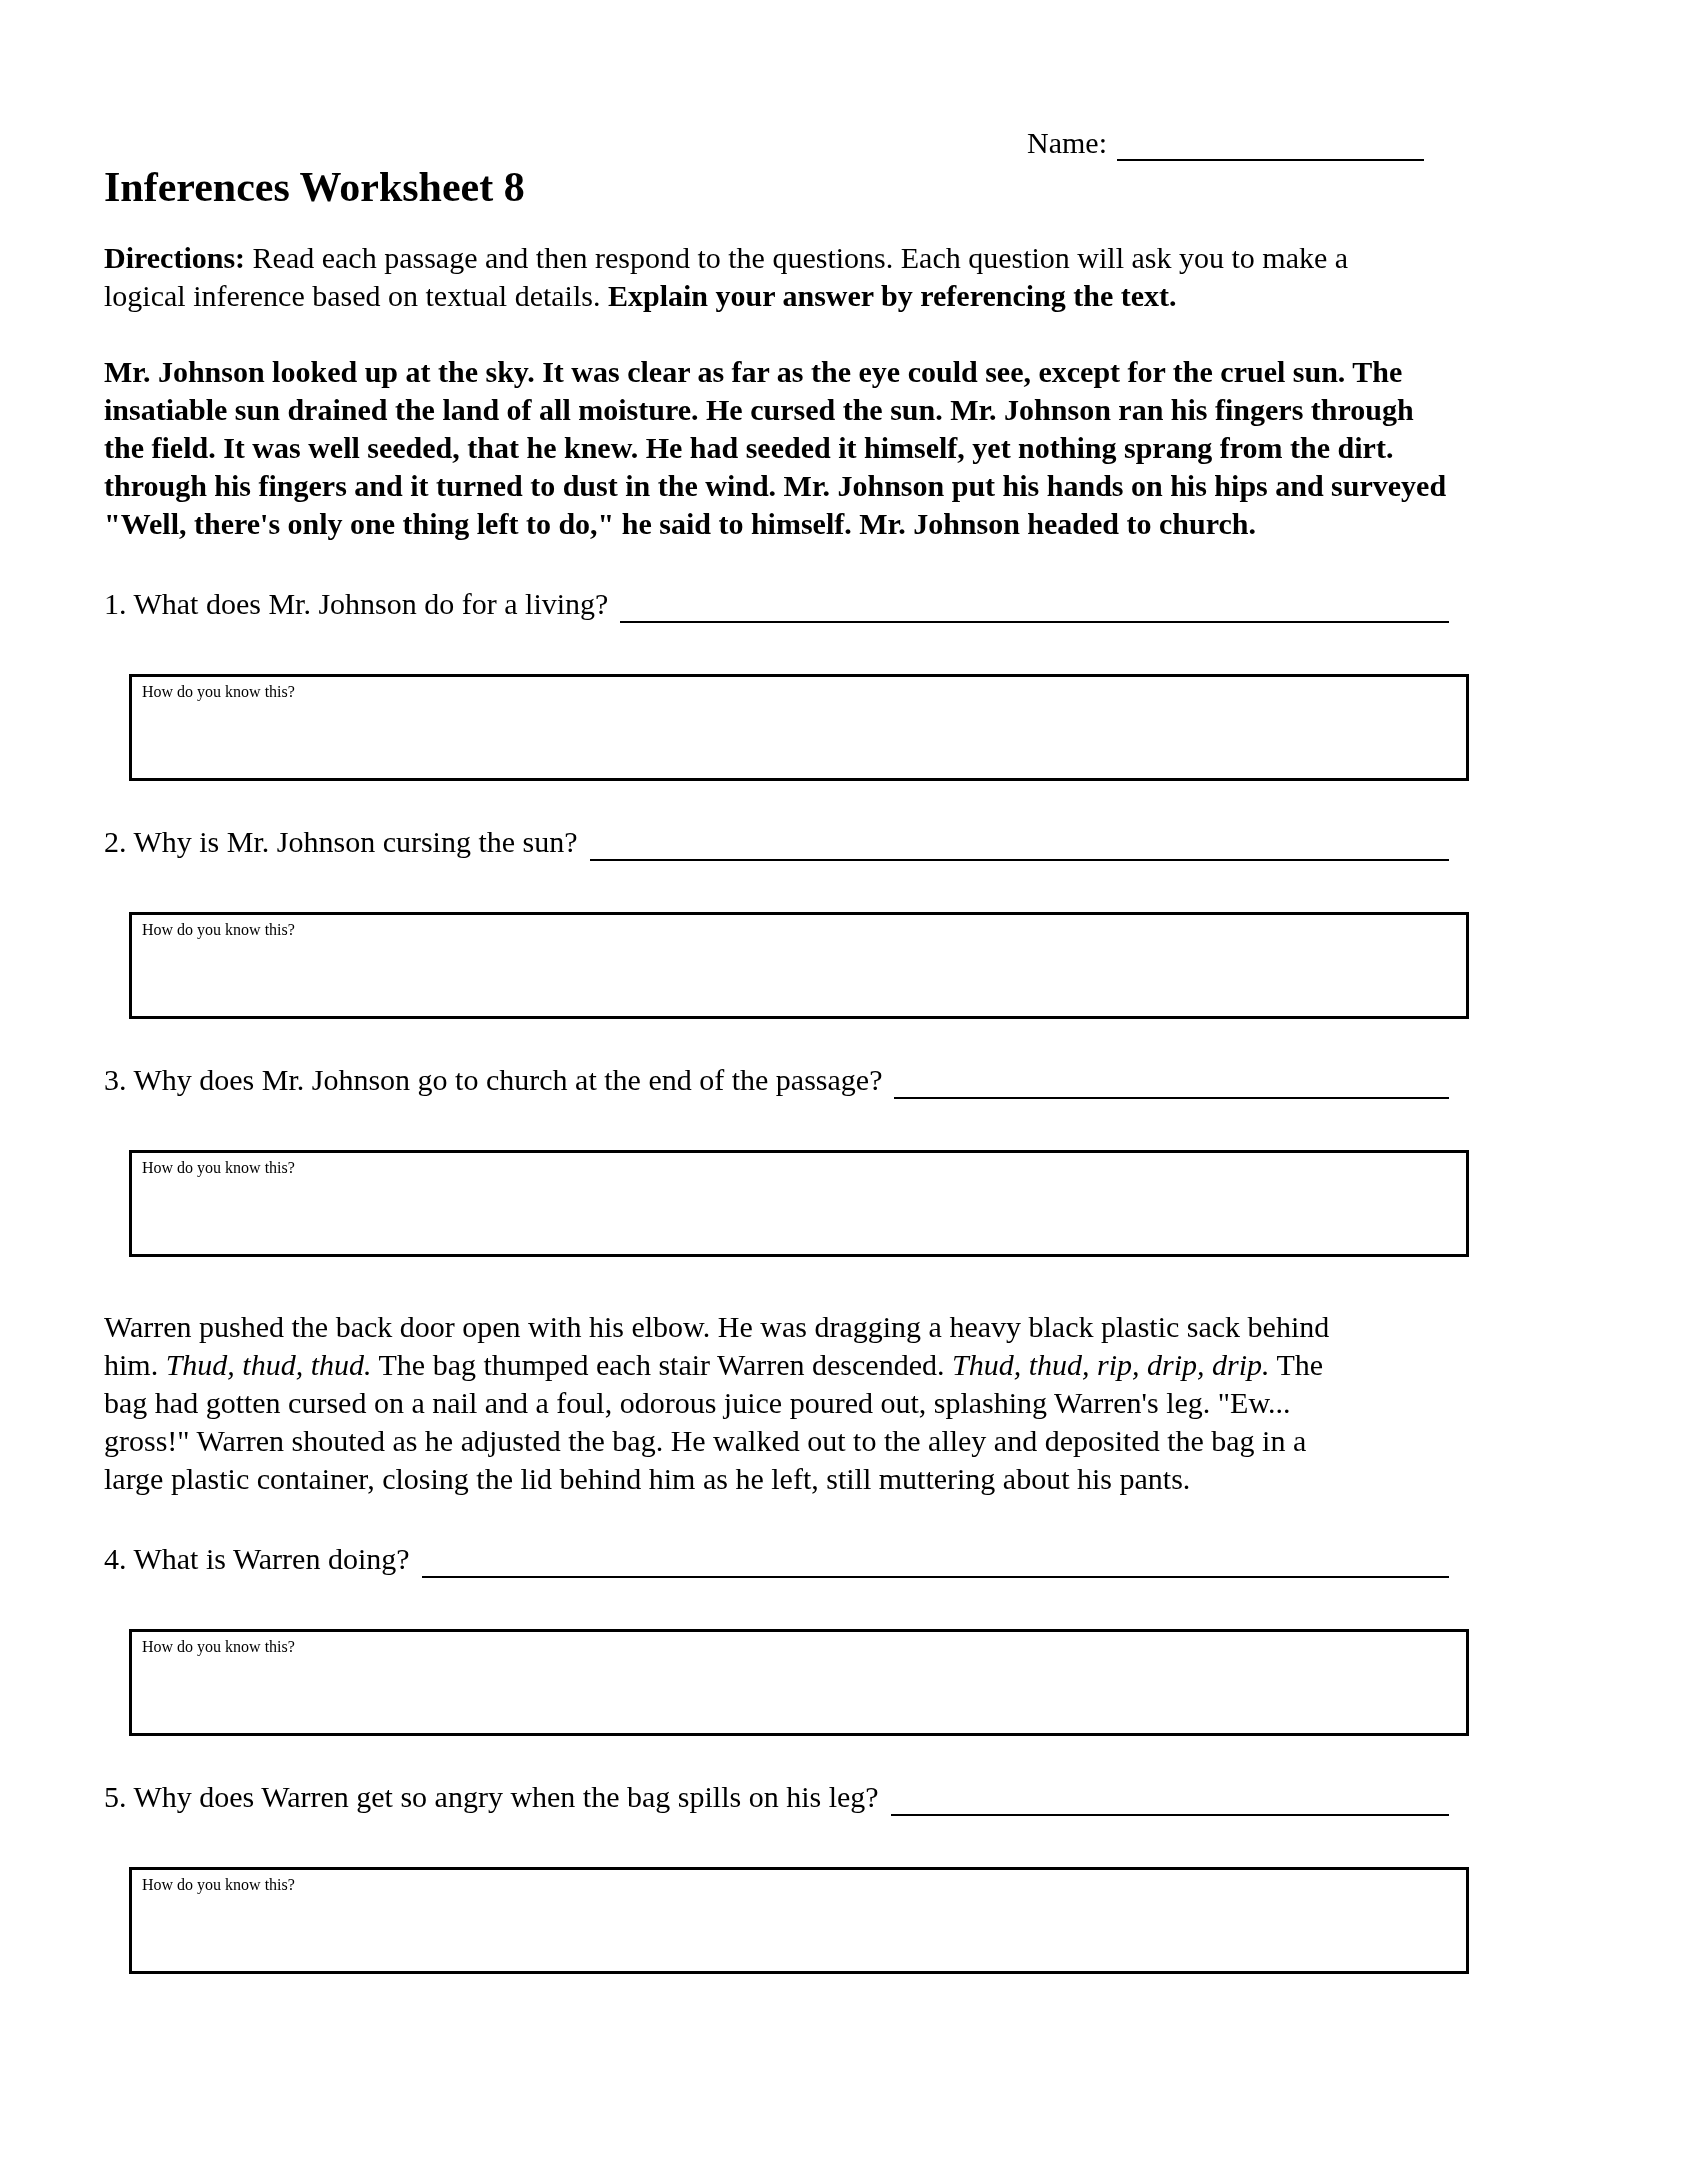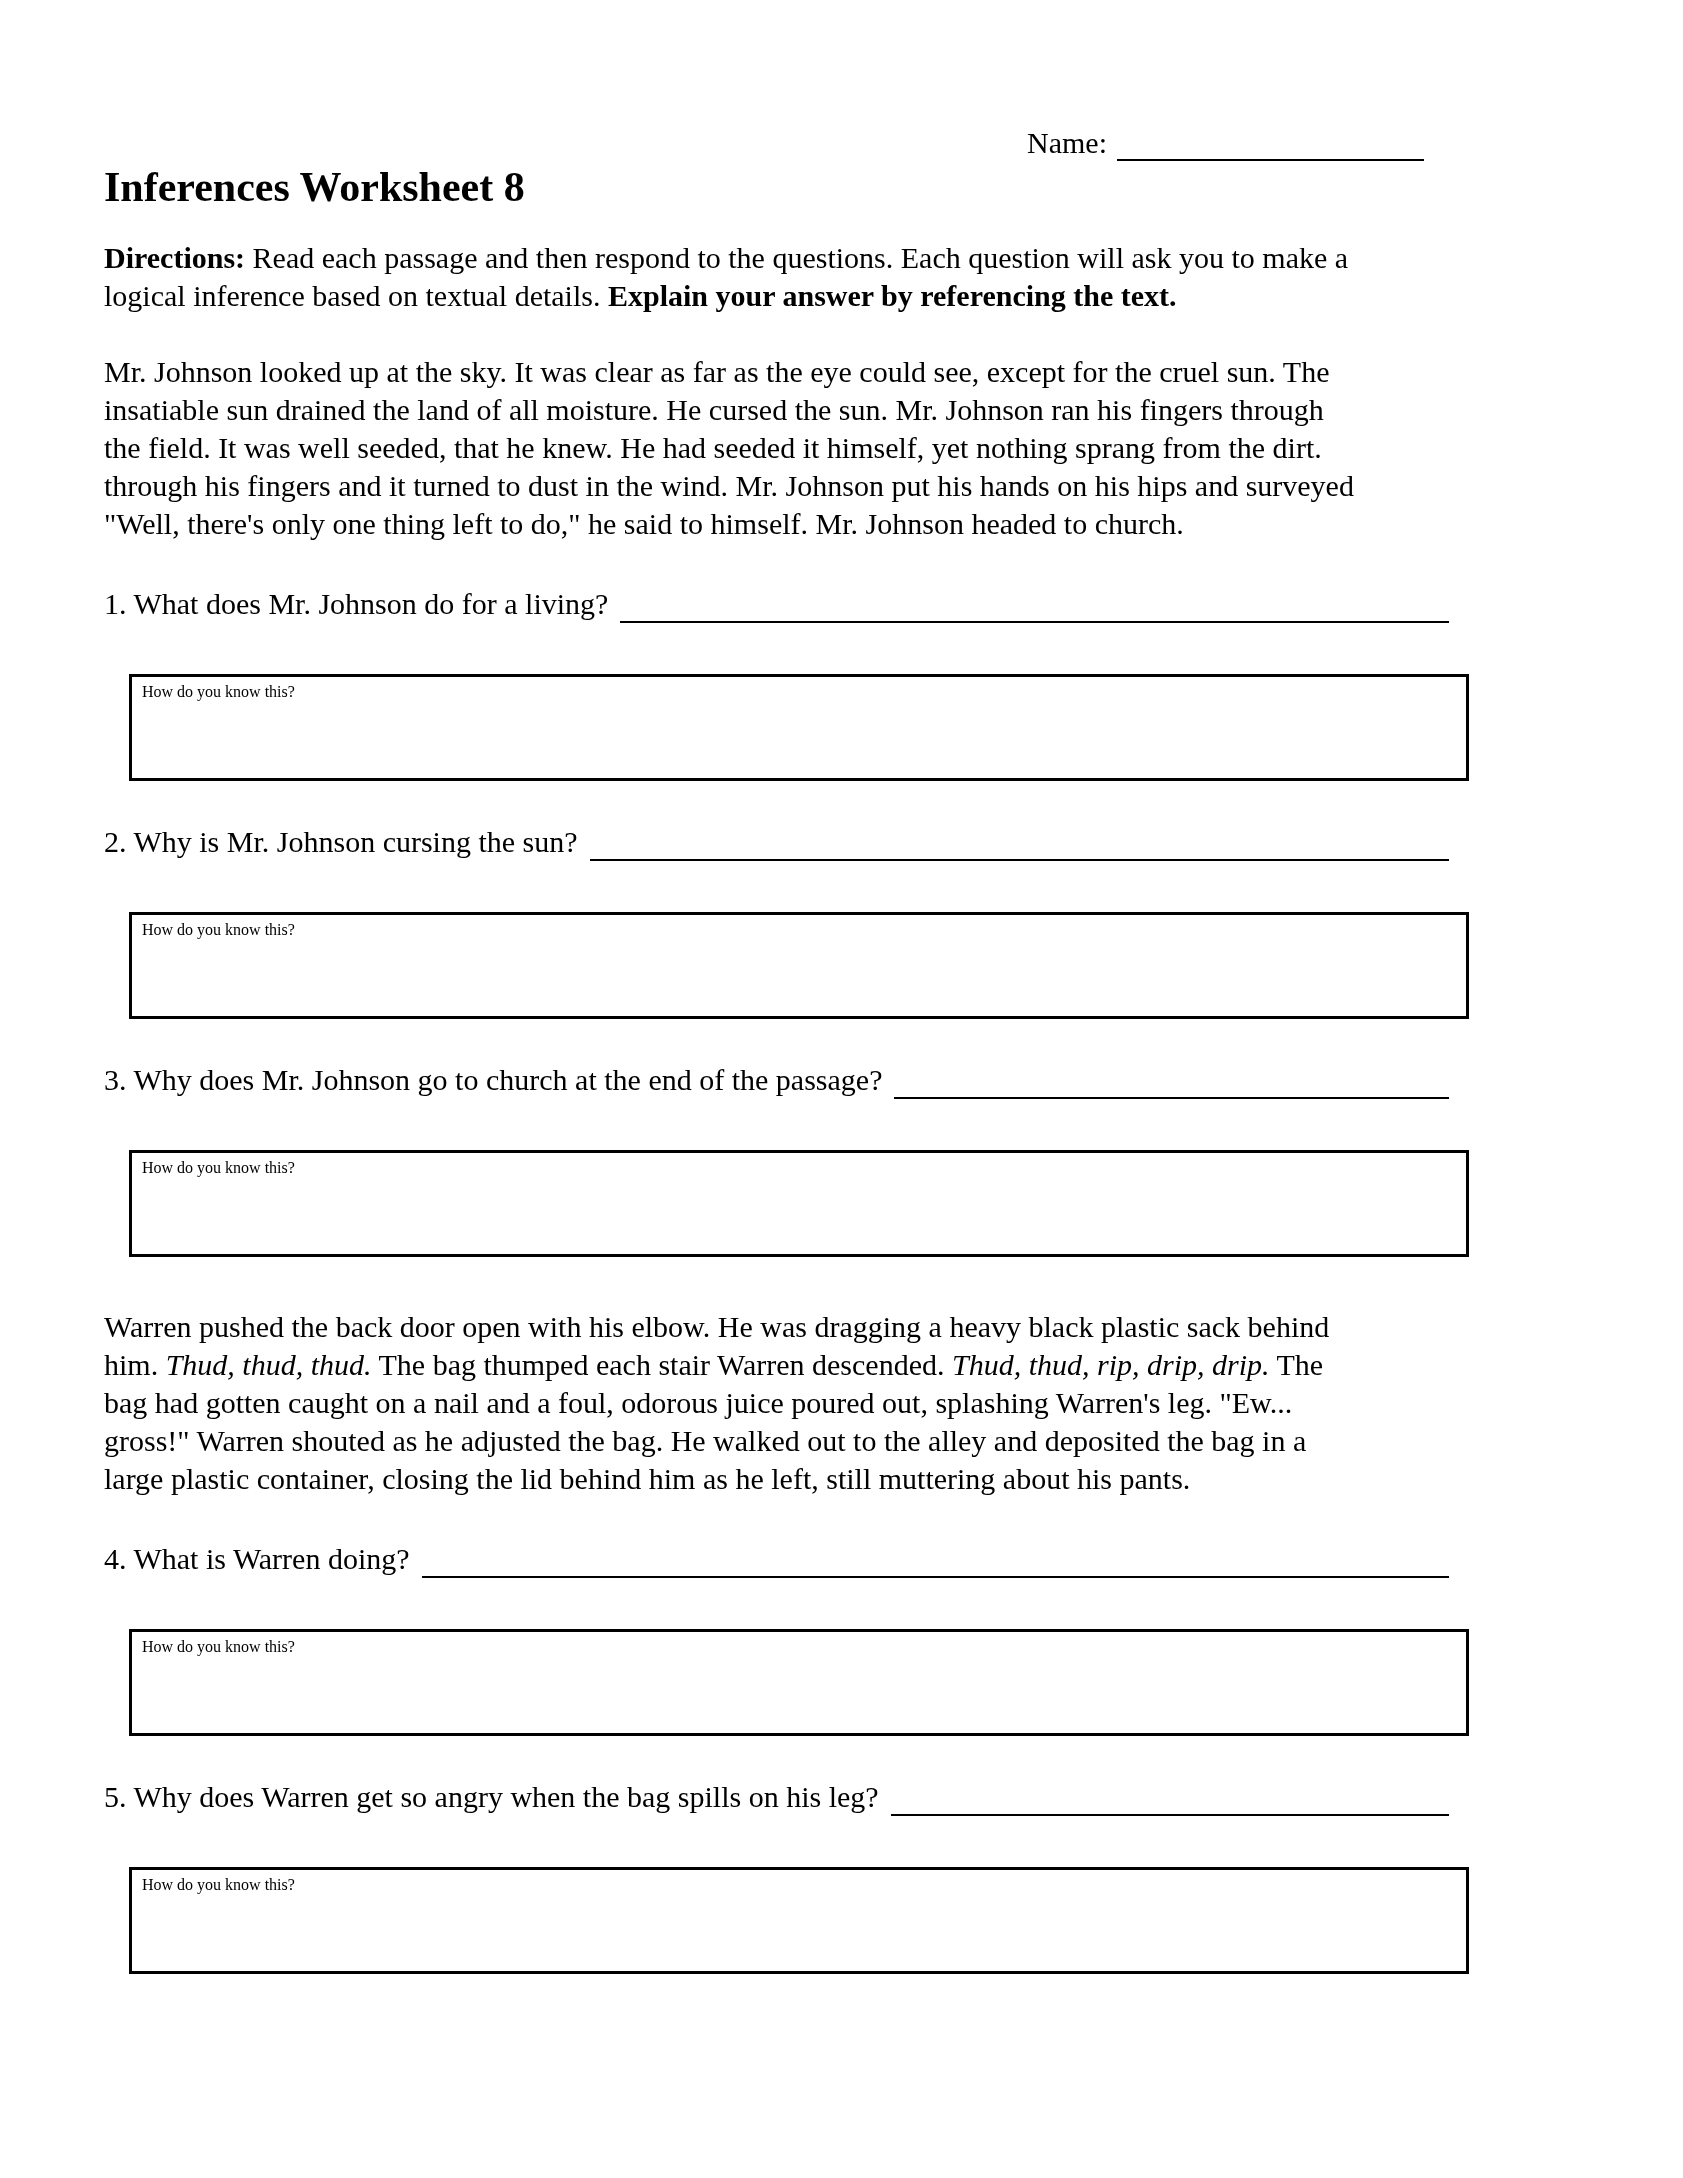--- a/index.html
+++ b/index.html
@@ -39,21 +39,21 @@
     font-size: 42px;
     line-height: 48px;
     font-weight: bold;
   }
   
   .rich { font-size: 30px; line-height: 38px; }
   .rich .rich-line { white-space: nowrap; }
   .rich .bold { font-weight: bold; }
   .rich .italic { font-style: italic; }
   .directions { margin-top: 28px; }
-  .passage-1 { margin-top: 38px; }
+  .passage-1 { margin-top: 38px; font-weight: bold; }
   .passage-2 { margin-top: 51px; }
   
   .q-row {
     margin-top: 42px;
     display: flex;
     align-items: flex-end;
     font-size: 30px;
     line-height: 38px;
   }
   .q-text { white-space: nowrap; }
@@ -124,21 +124,21 @@
     <span class="q-text">3. Why does Mr. Johnson go to church at the end of the passage?</span>
     <span class="answer-line"></span>
   </div>
   <div class="answer-box">
     <span class="box-label">How do you know this?</span>
   </div>
 
   <div class="rich passage passage-2">
       <div class="rich-line"><span>Warren pushed the back door open with his elbow. He was dragging a heavy black plastic sack behind</span></div>
       <div class="rich-line"><span>him. </span><span class="italic">Thud, thud, thud.</span><span> The bag thumped each stair Warren descended. </span><span class="italic">Thud, thud, rip, drip, drip.</span><span> The</span></div>
-      <div class="rich-line"><span>bag had gotten caught on a nail and a foul, odorous juice poured out, splashing Warren's leg. "Ew...</span></div>
+      <div class="rich-line"><span>bag had gotten cursed on a nail and a foul, odorous juice poured out, splashing Warren's leg. "Ew...</span></div>
       <div class="rich-line"><span>gross!" Warren shouted as he adjusted the bag. He walked out to the alley and deposited the bag in a</span></div>
       <div class="rich-line"><span>large plastic container, closing the lid behind him as he left, still muttering about his pants.</span></div>
     </div>
 
   <div class="q-row">
     <span class="q-text">4. What is Warren doing?</span>
     <span class="answer-line"></span>
   </div>
   <div class="answer-box">
     <span class="box-label">How do you know this?</span>

